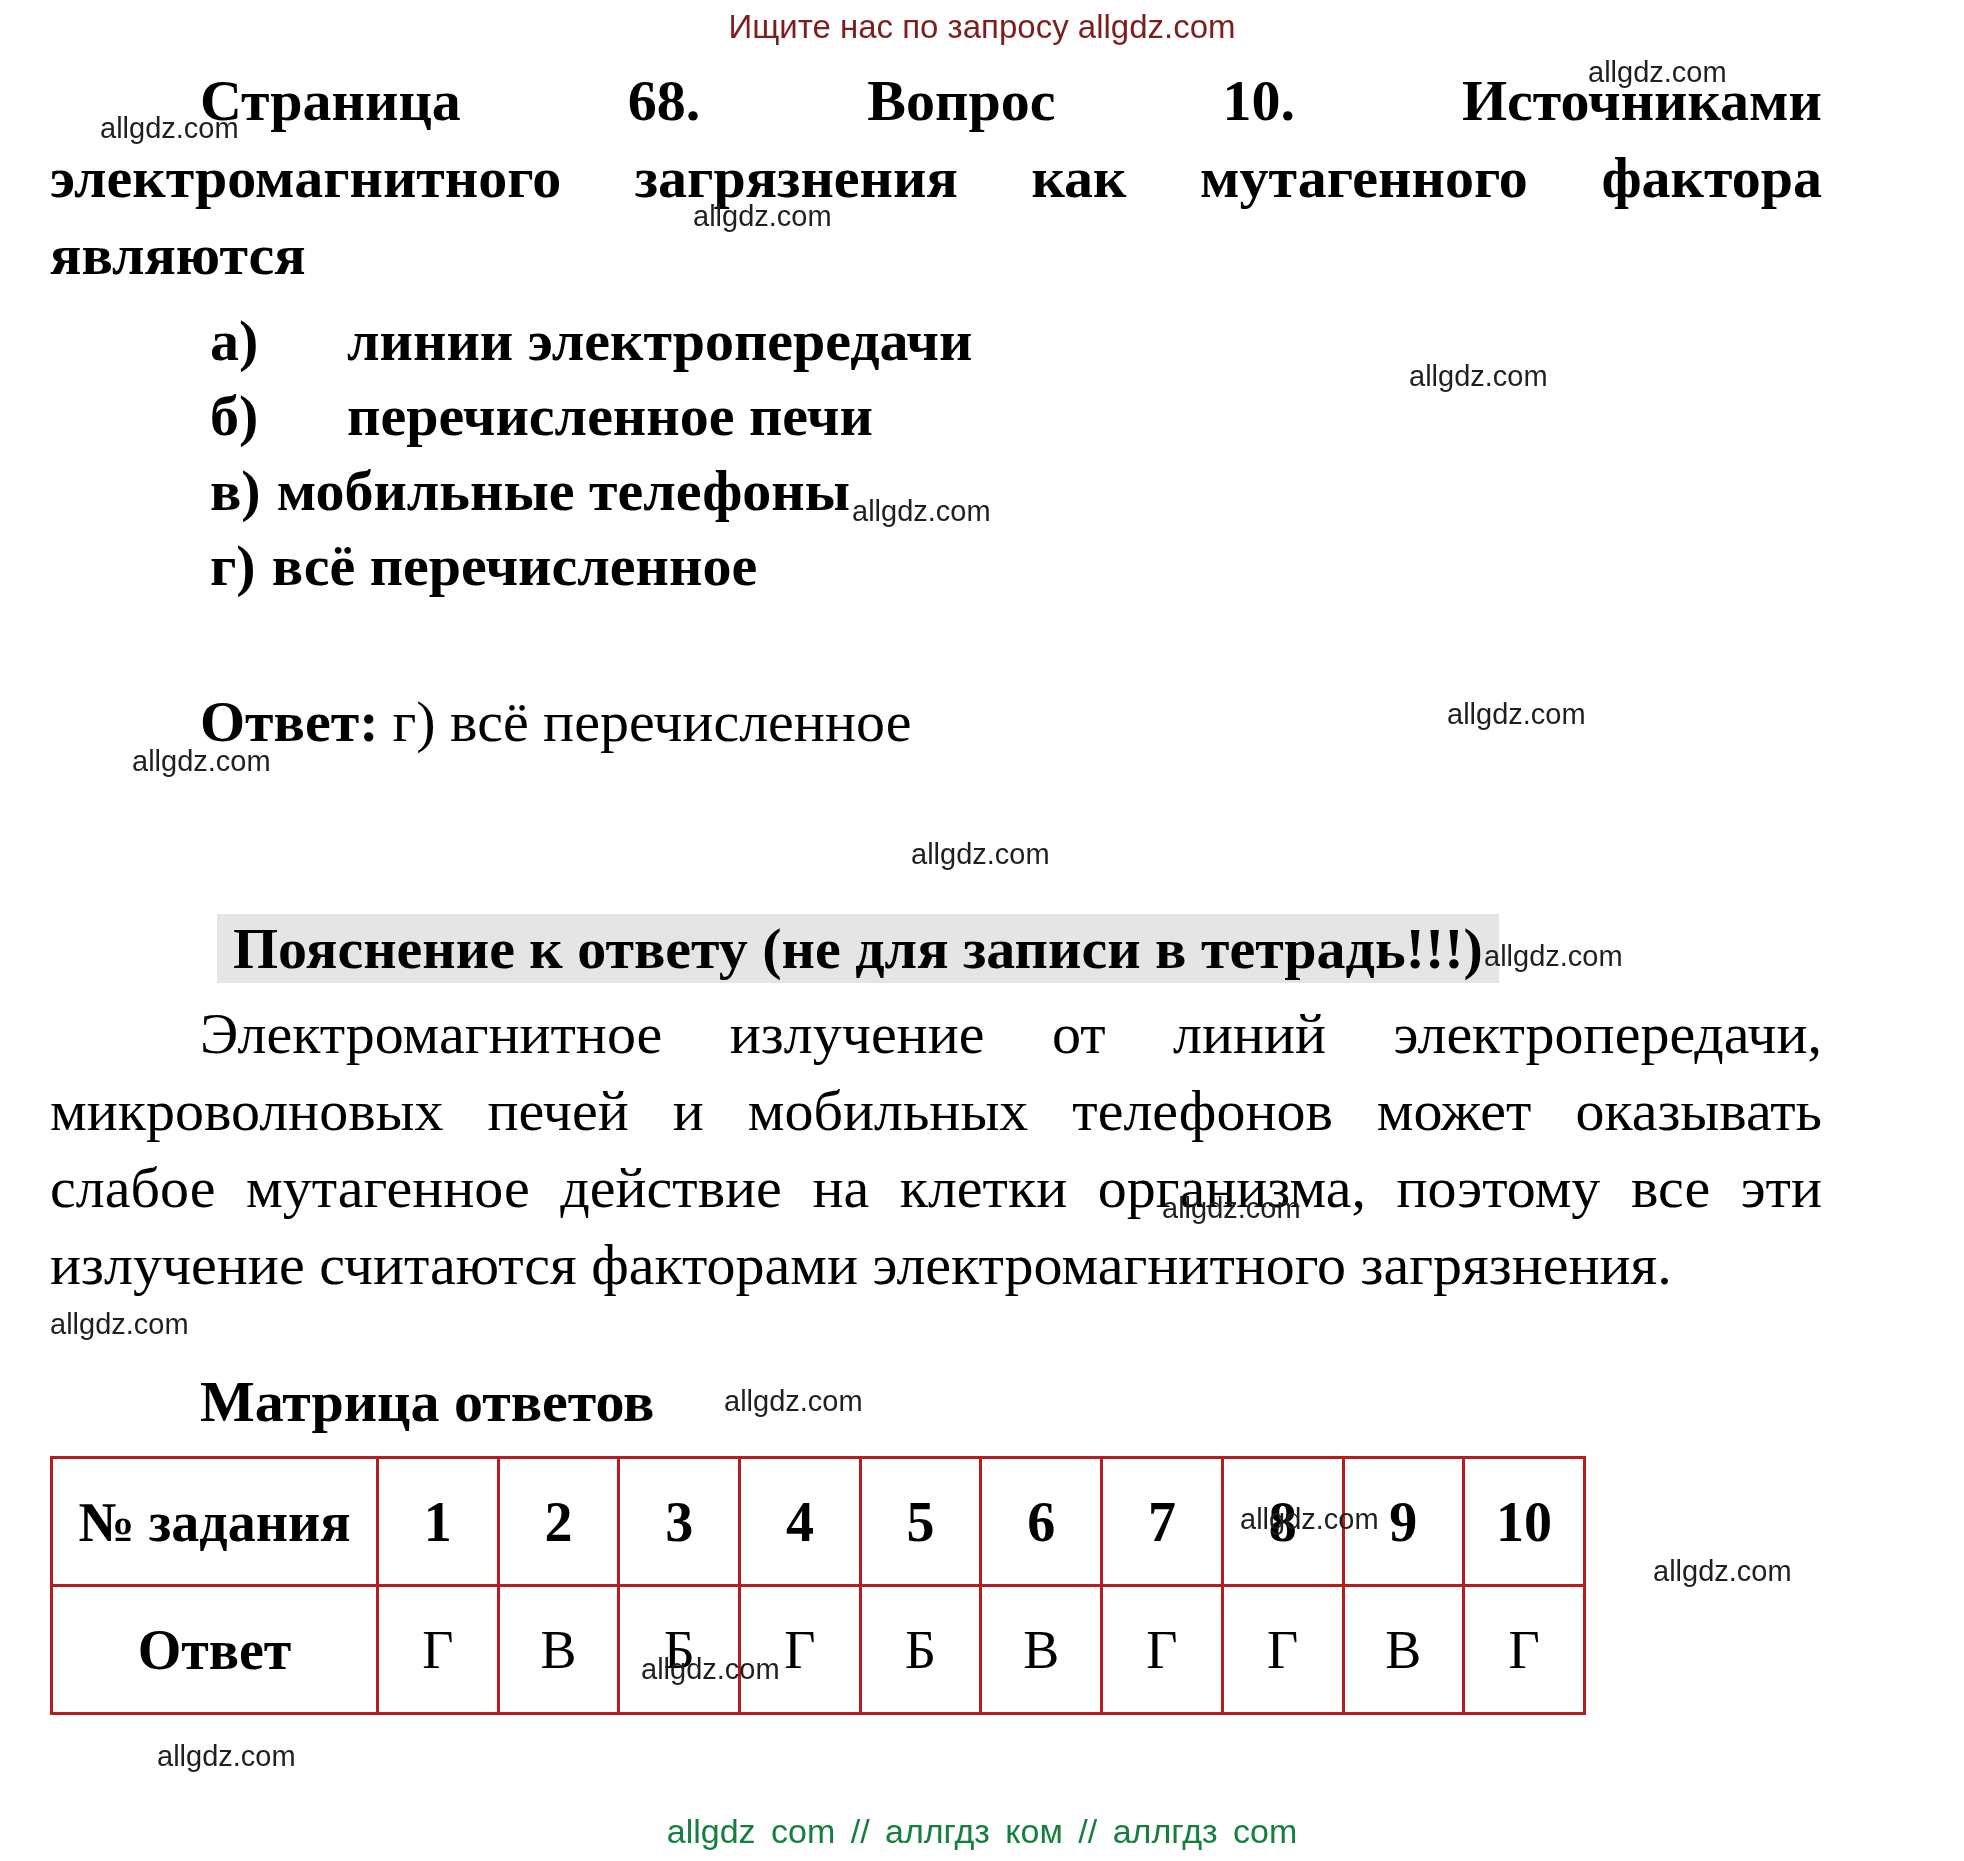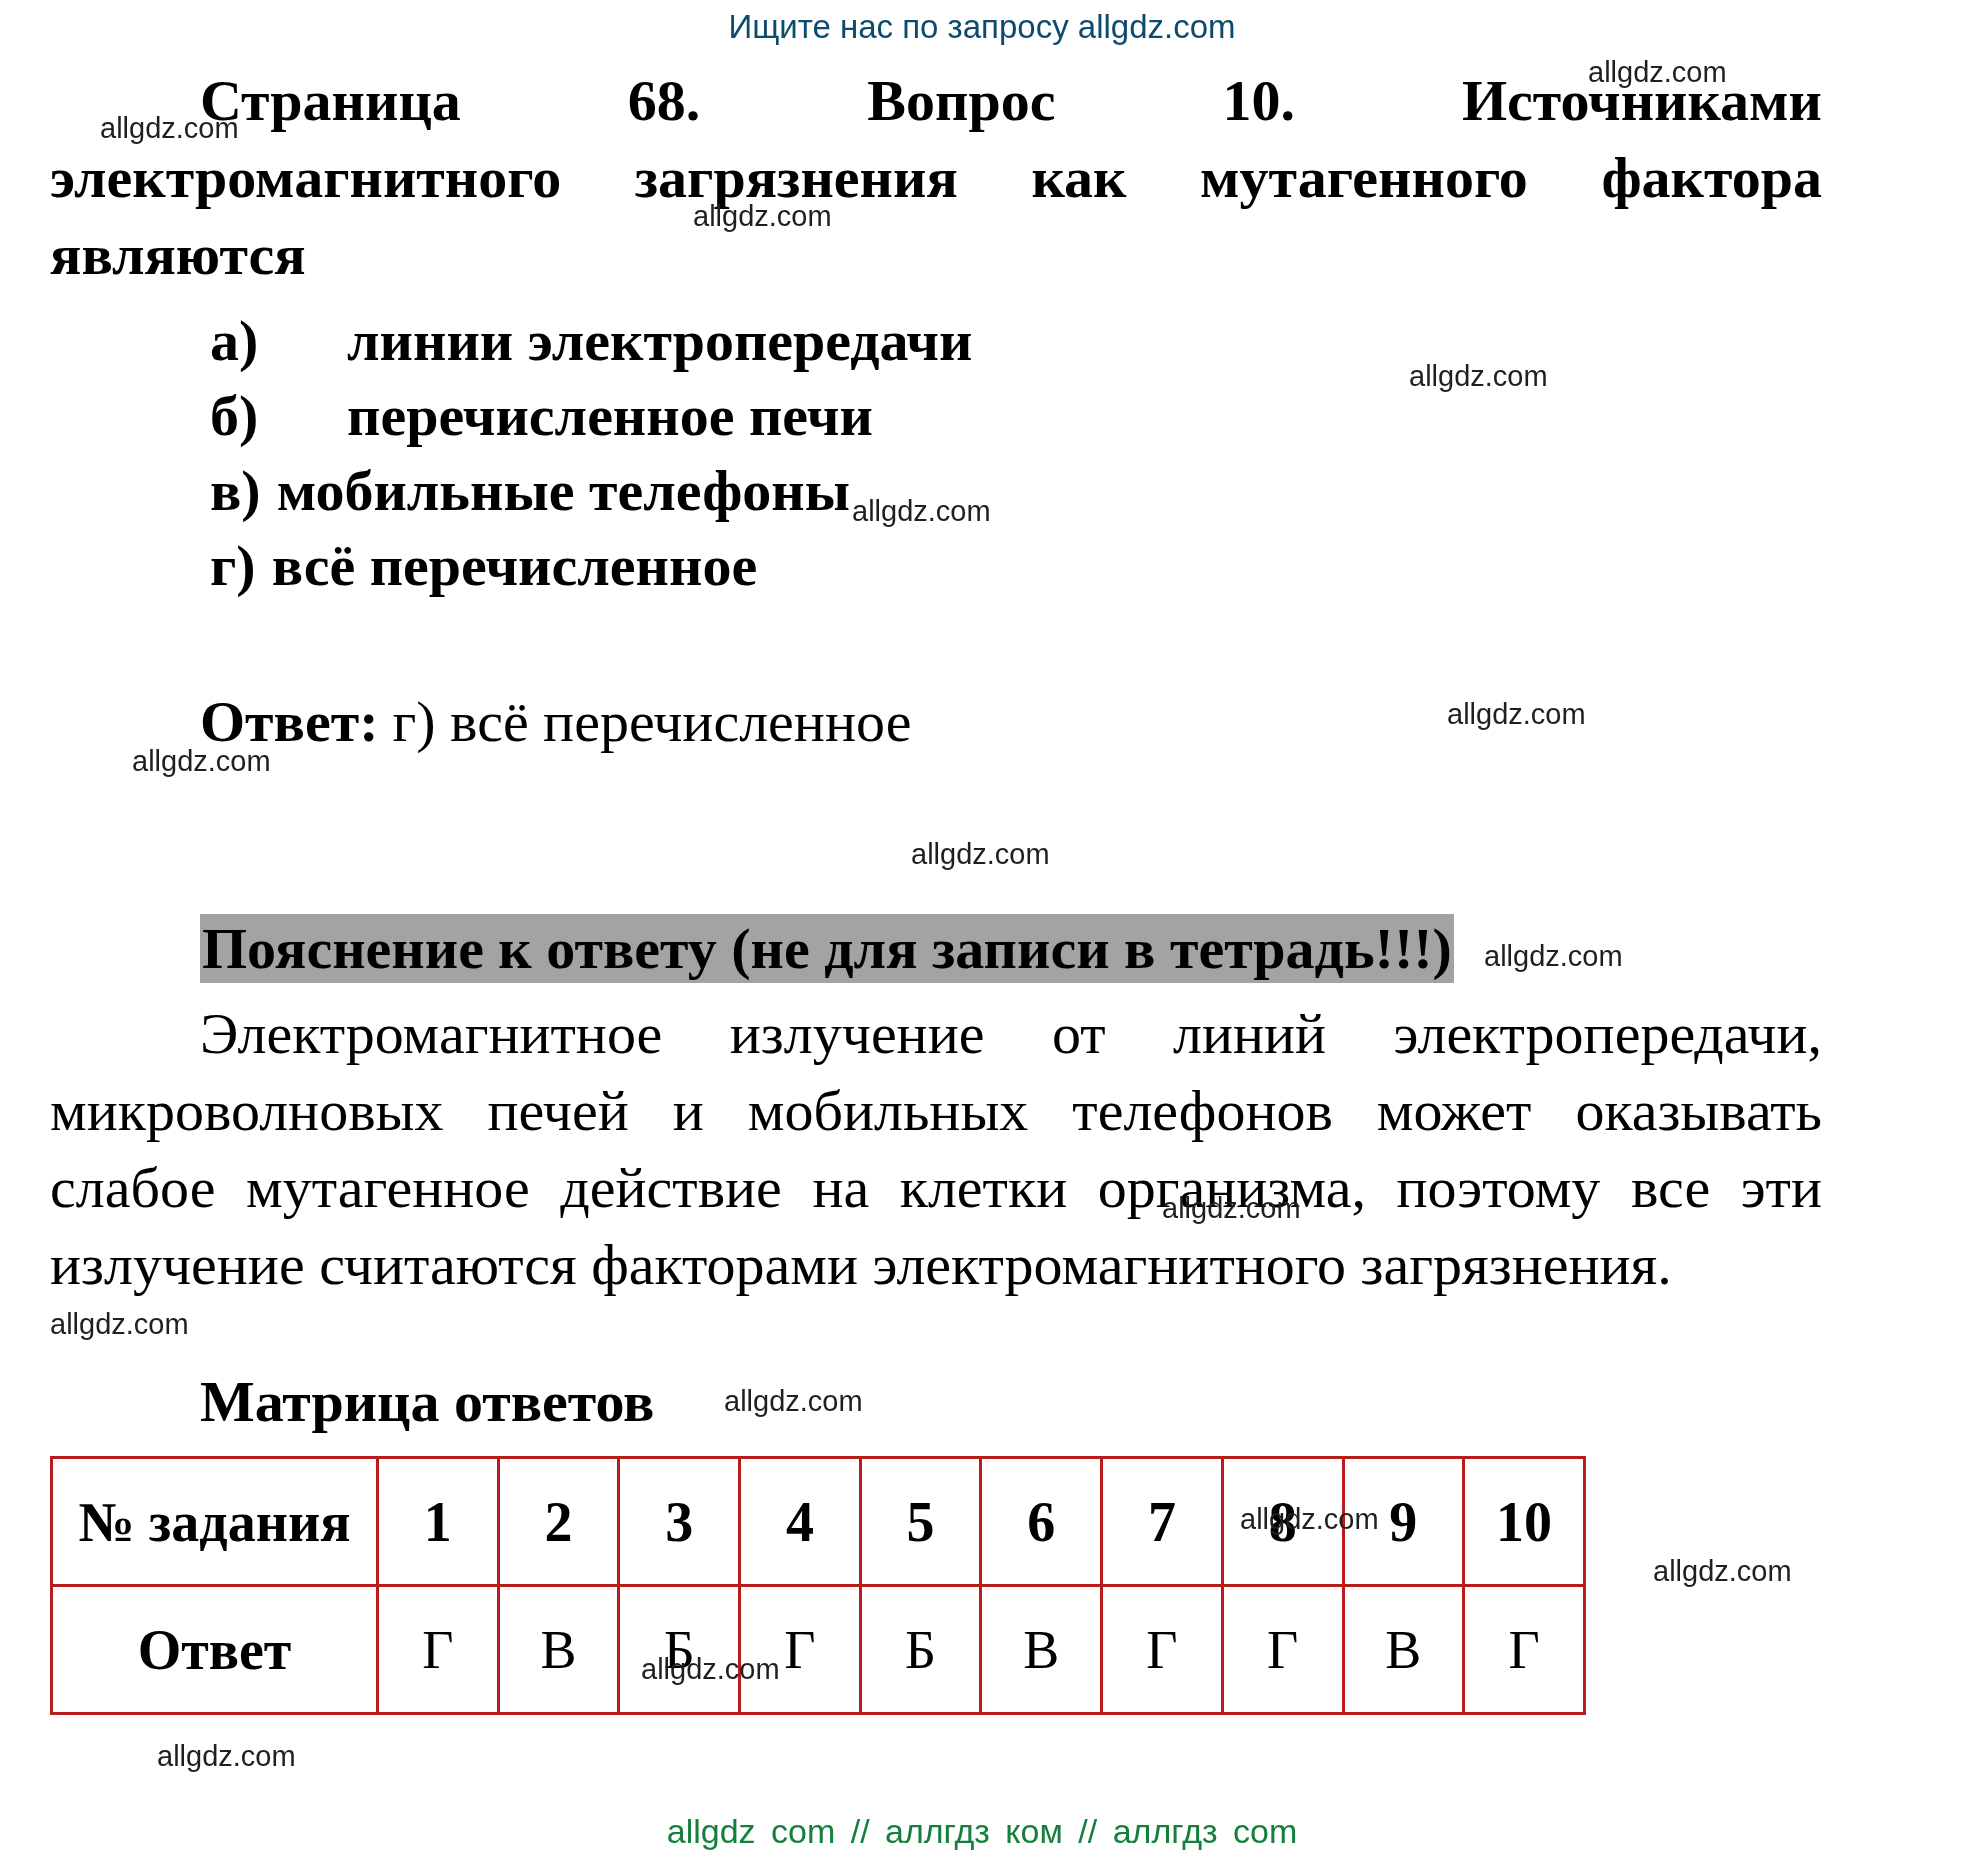--- a/index.html
+++ b/index.html
@@ -13,21 +13,21 @@
     color: #000000;
     overflow: hidden;
   }
   .banner {
     position: absolute;
     top: 8px; left: 0;
     width: 100%;
     text-align: center;
     font-family: "Liberation Sans", sans-serif;
     font-size: 33px;
-    color: #0c4a6e;
+    color: #7f1d1d;
   }
   .content {
     position: absolute;
     top: 62px; left: 50px;
     width: 1772px;
   }
   .title-line {
     font-weight: bold;
     font-size: 58px;
     line-height: 77px;
@@ -39,21 +39,21 @@
   .options { margin-top: 10px; margin-left: 160px; }
   .option { font-weight: bold; font-size: 58px; line-height: 75px; }
   .option .marker.wide { display: inline-block; width: 137px; }
   .option .marker.narrow { margin-right: 16px; }
   .answer { margin-top: 80px; margin-left: 150px; font-size: 58px; line-height: 77px; }
   .answer .answer-label { font-weight: bold; margin-right: 14px; }
   .expl-head {
     margin-top: 150px; margin-left: 150px;
     font-size: 58px; line-height: 77px; font-weight: bold;
   }
-  .expl-head .hl { background: #a3a3a3; padding: 2px 2px; }
+  .expl-head .hl { background: #e5e5e5; padding: 2px 16px; margin-left: 17px; }
   .expl { margin-top: 8px; font-size: 58px; line-height: 77px; }
   .expl-line { text-align: justify; text-align-last: justify; }
   .expl-line.first { text-indent: 150px; }
   .expl-line.last { text-align-last: left; }
   .matrix-title { margin-top: 60px; margin-left: 150px; font-size: 58px; line-height: 77px; font-weight: bold; }
   table.matrix { margin-top: 16px; border-collapse: collapse; width: 1536px; table-layout: fixed; }
   table.matrix td {
     border: 3px solid #b91c1c;
     height: 128px;
     text-align: center;

